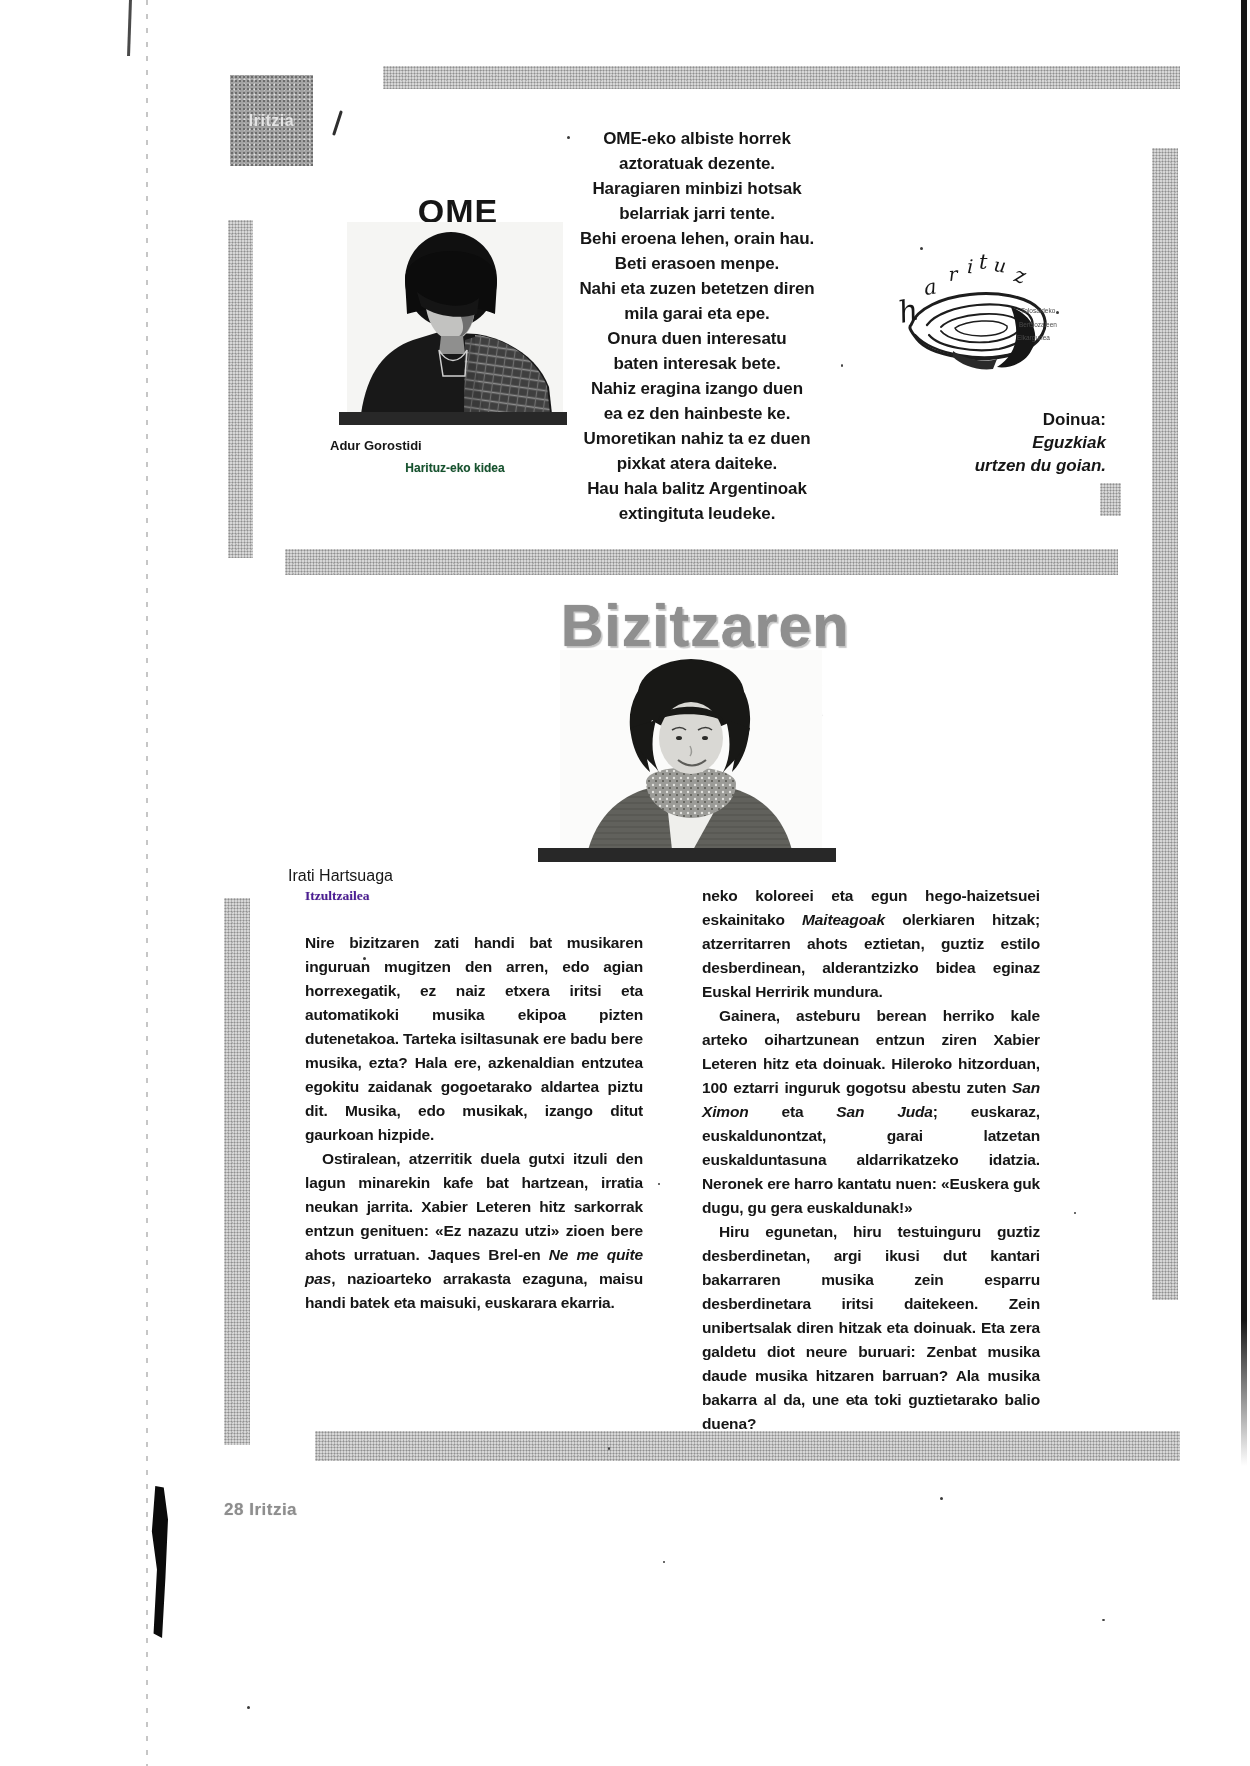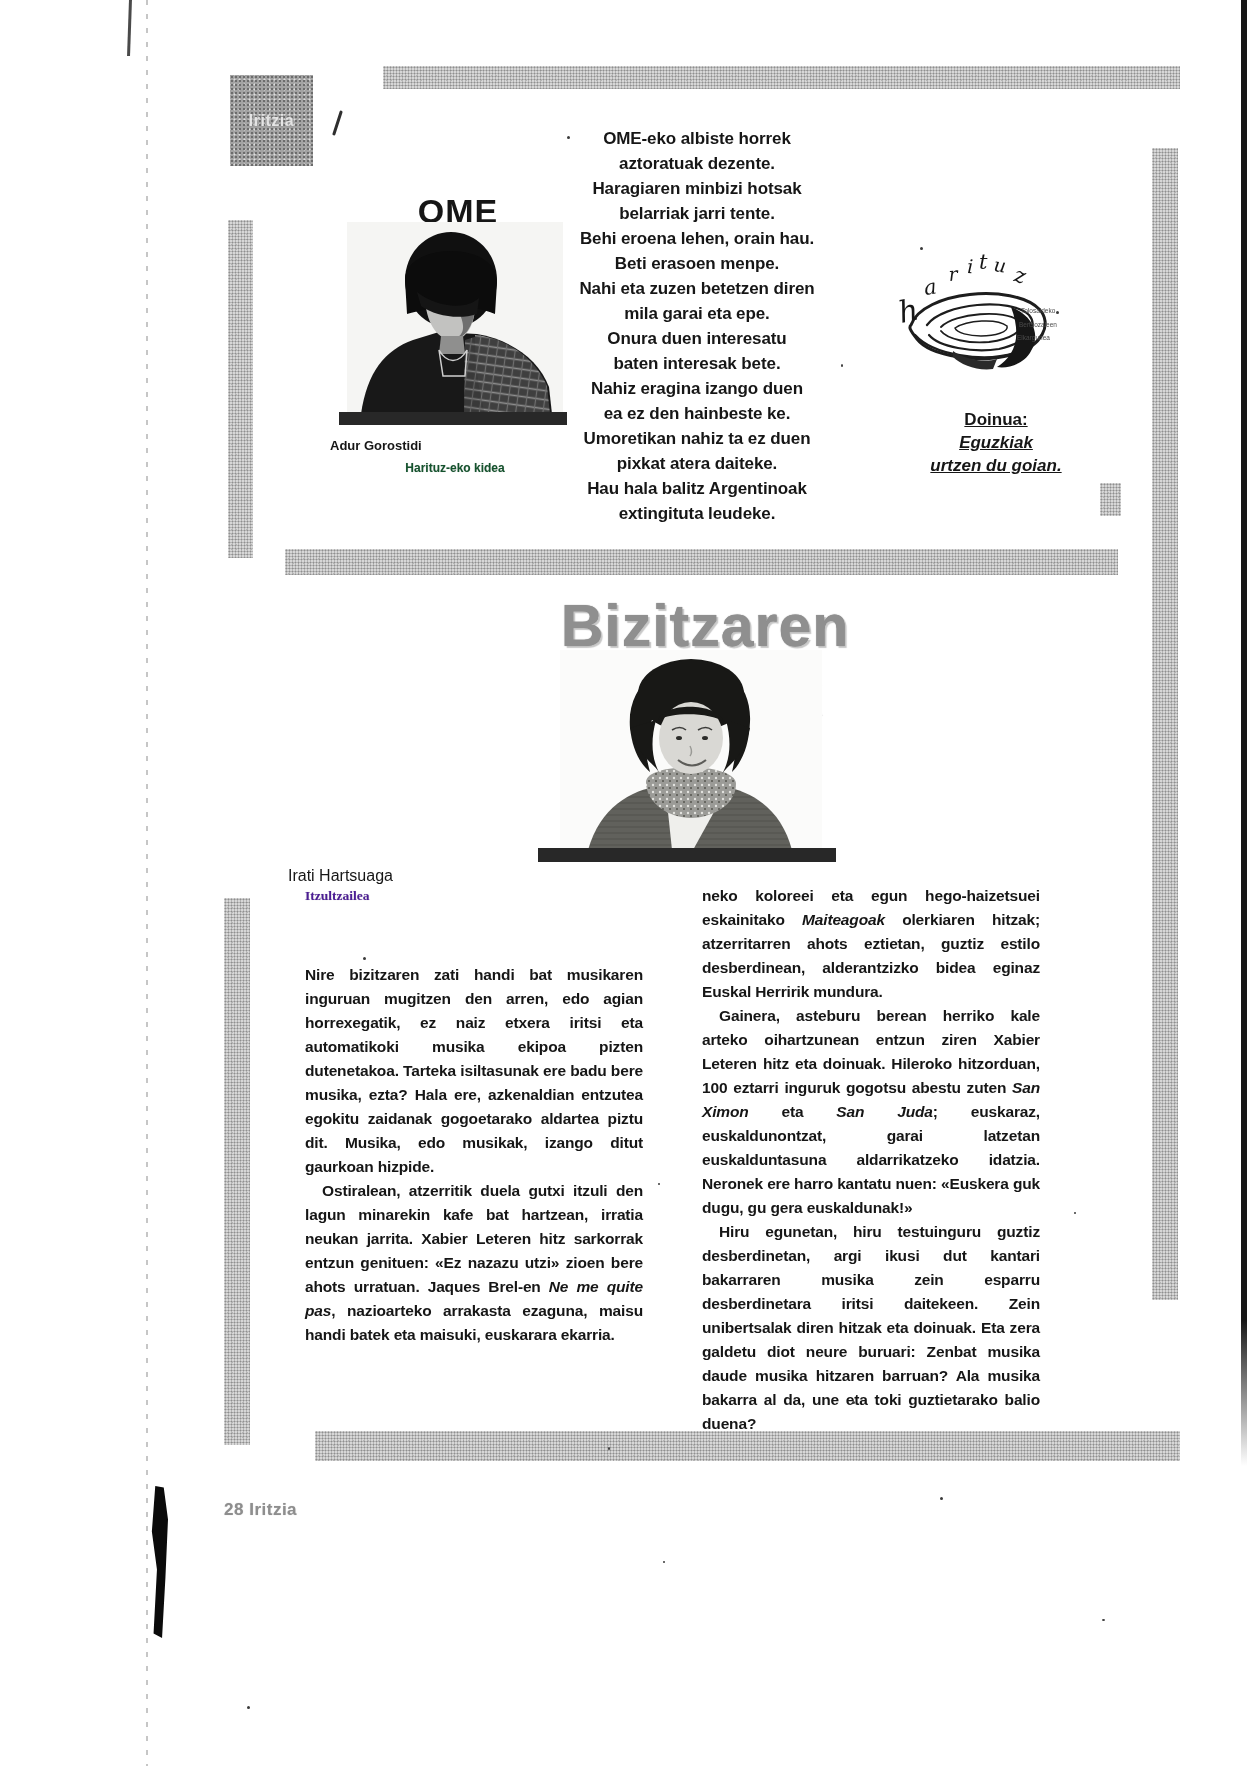--- a/index.html
+++ b/index.html
@@ -40,35 +40,35 @@
   #man-photo{left:347px;top:222px;width:216px;height:192px;}
   #man-photo-bar{left:339px;top:412px;width:228px;height:13px;background:#282828;}
   #ome-caption-name{left:330px;top:438px;width:250px;font-size:13px;font-weight:bold;}
   #ome-caption-role{left:330px;top:461px;width:250px;text-align:center;font-size:12px;font-weight:bold;
                     color:#14532d;text-shadow:0 0 1px #c2c2c2;}
 
   #poem{left:497px;top:126px;width:400px;text-align:center;}
   .poem-line{font-size:17px;line-height:25px;font-weight:600;letter-spacing:-.1px;}
 
   #harituz-logo{left:893px;top:243px;width:175px;height:155px;}
-  #tune{left:886px;top:408px;width:220px;text-align:center;font-weight:bold;font-size:17px;line-height:23px;text-decoration:underline;}
+  #tune{left:886px;top:408px;width:220px;text-align:right;font-weight:bold;font-size:17px;line-height:23px;}
   #tune .tune-line{font-style:italic;}
 
   #article-title{left:440px;top:592px;width:530px;text-align:center;font-size:59px;font-weight:bold;
                  letter-spacing:1px;color:#8f8f8f;
                  text-shadow:0 0 1px #7a7a7a,2px 2px 1px #c9c9c9;}
 
   #woman-photo{left:560px;top:650px;width:262px;height:200px;}
   #woman-photo-bar{left:538px;top:848px;width:298px;height:14px;background:#282828;}
 
   #author-name{left:288px;top:867px;font-size:16px;font-weight:normal;text-align:right;}
   #author-role{left:305px;top:888px;font-size:13.5px;font-weight:bold;color:#4c1d95;text-shadow:0 0 1px #c6c6c6;font-family:Liberation Serif, serif;}
 
   .col{width:338px;font-size:15.5px;line-height:24px;font-weight:600;text-align:justify;letter-spacing:-.15px;}
-  #col-left{left:305px;top:931px;margin-top:32px;}
+  #col-left{left:305px;top:931px;}
   #col-right{left:702px;top:884px;}
   .col p{margin:0;}
   .col p.indent{text-indent:17px;}
 
   #footer{left:224px;top:1500px;font-size:17px;font-weight:bold;color:#8e8e8e;text-shadow:0 0 1px #bdbdbd;letter-spacing:.5px;}
 
   
   #left-dash-line{left:146px;top:0;width:2px;height:1766px;
     background:repeating-linear-gradient(180deg,#c6c6c6 0 5px,transparent 5px 14px);}
   #topleft-tick{left:128px;top:0;width:3px;height:56px;background:#4a4a4a;transform:rotate(2deg);}

